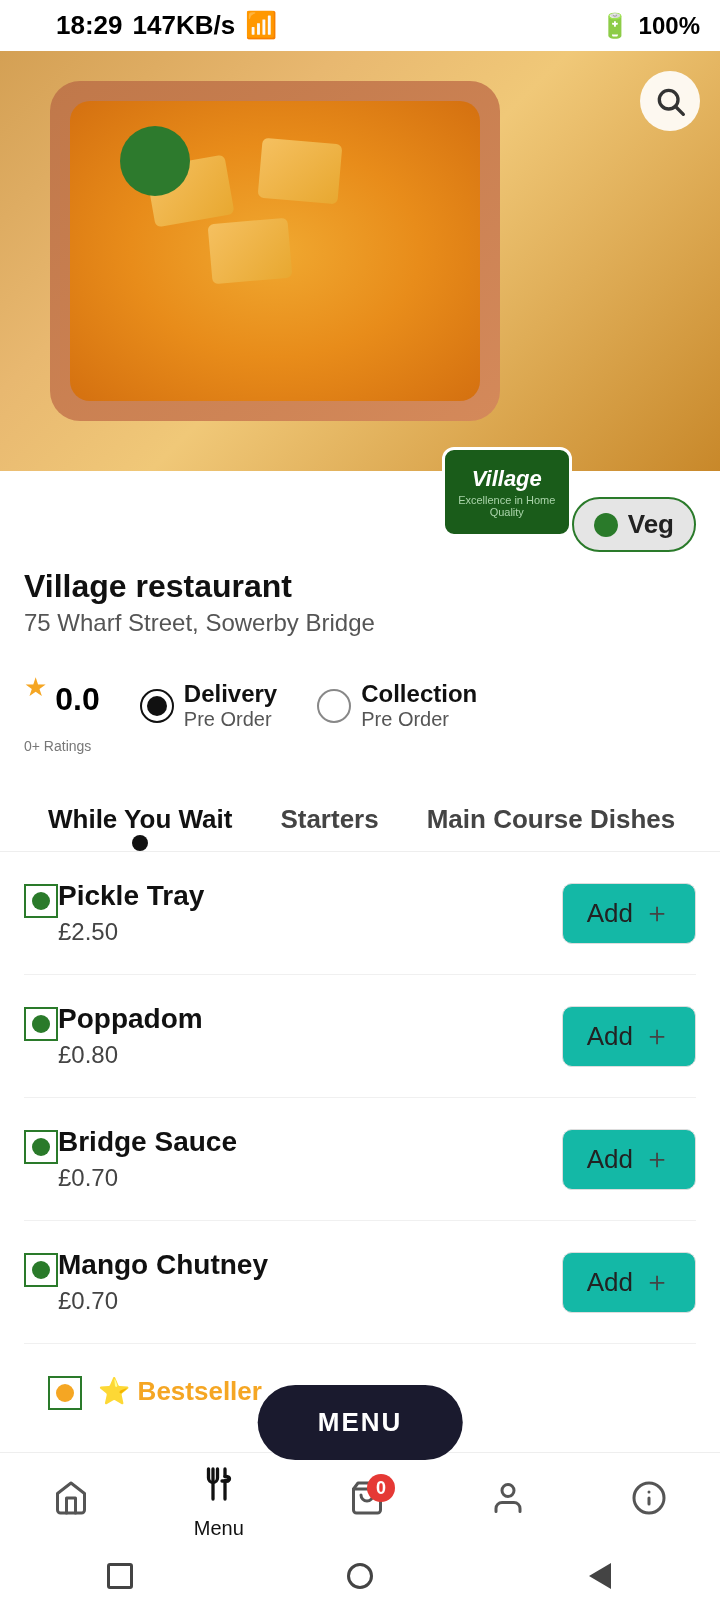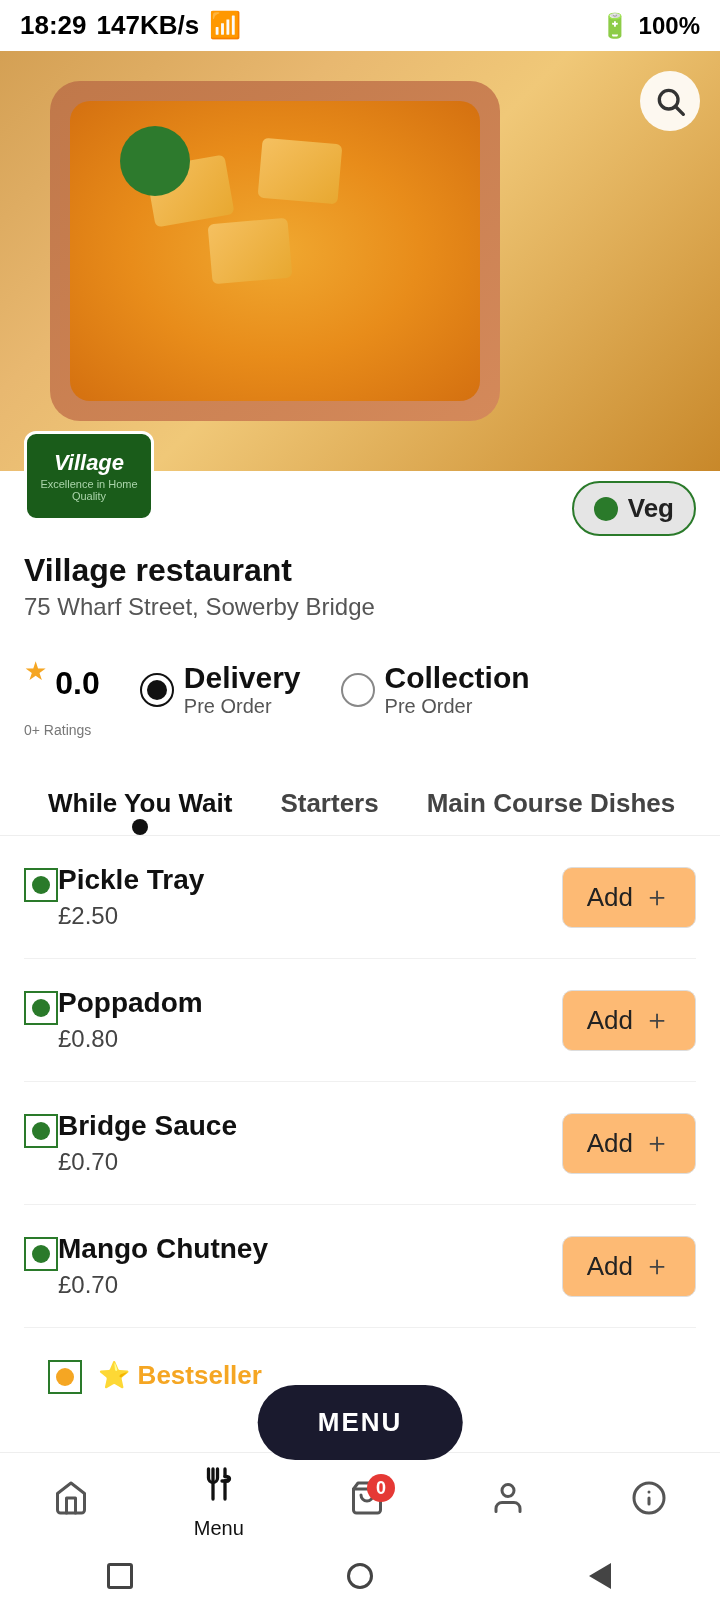--- a/index.html
+++ b/index.html
@@ -15,21 +15,21 @@
     
     .status-bar {
       display: flex;
       align-items: center;
       justify-content: space-between;
       padding: 10px 20px;
       background: #fff;
       font-size: 26px;
       font-weight: 600;
     }
-    .status-left { display: flex; align-items: flex-start; gap: 10px; }
+    .status-left { display: flex; align-items: flex-start; gap: 10px; margin-left: 36px; }
     .status-right { display: flex; align-items: center; gap: 8px; font-size: 24px; }
 
     
     .hero-container {
       position: relative;
       width: 100%;
       height: 420px;
       background: #e8e8e8;
       overflow: hidden;
     }
@@ -93,21 +93,22 @@
     
     .restaurant-card {
       background: #fff;
       margin: 0;
       padding: 0 24px 20px;
       position: relative;
     }
     .card-top {
       display: flex;
       align-items: flex-start;
-      justify-content: space-between;
+      justify-content: flex-end;
+      padding-top: 16px;
     }
     .restaurant-logo {
       width: 130px;
       height: 90px;
       background: #1a5c1a;
       border-radius: 12px;
       display: flex;
       align-items: center;
       justify-content: center;
       margin-top: -40px;
@@ -190,21 +191,21 @@
       border: 2px solid #888;
       display: flex; align-items: center; justify-content: center;
     }
     .radio-inner {
       width: 20px; height: 20px;
       border-radius: 50%;
       background: #111;
     }
     .radio-active { border-color: #111; }
     .order-text { display: flex; flex-direction: column; }
-    .order-label { font-size: 30px; font-weight: 600; color: #111; }
+    .order-label { font-size: 24px; font-weight: 600; color: #111; }
     .order-sub { font-size: 20px; color: #555; }
 
     
     .menu-tabs {
       display: flex;
       overflow-x: auto;
       border-bottom: 1px solid #eee;
       padding: 0 24px;
       margin-top: 10px;
       scrollbar-width: none;
@@ -272,21 +273,21 @@
       margin-top: 6px;
     }
 
     .add-btn {
       display: flex;
       align-items: center;
       gap: 10px;
       border: 1px solid #ddd;
       border-radius: 10px;
       padding: 14px 24px;
-      background: #fdba74;
+      background: #14b8a6;
       cursor: pointer;
       font-size: 26px;
       font-weight: 500;
       color: #222;
       white-space: nowrap;
       margin-left: 9px;
     }
     .add-plus {
       font-size: 28px;
       color: #444;

